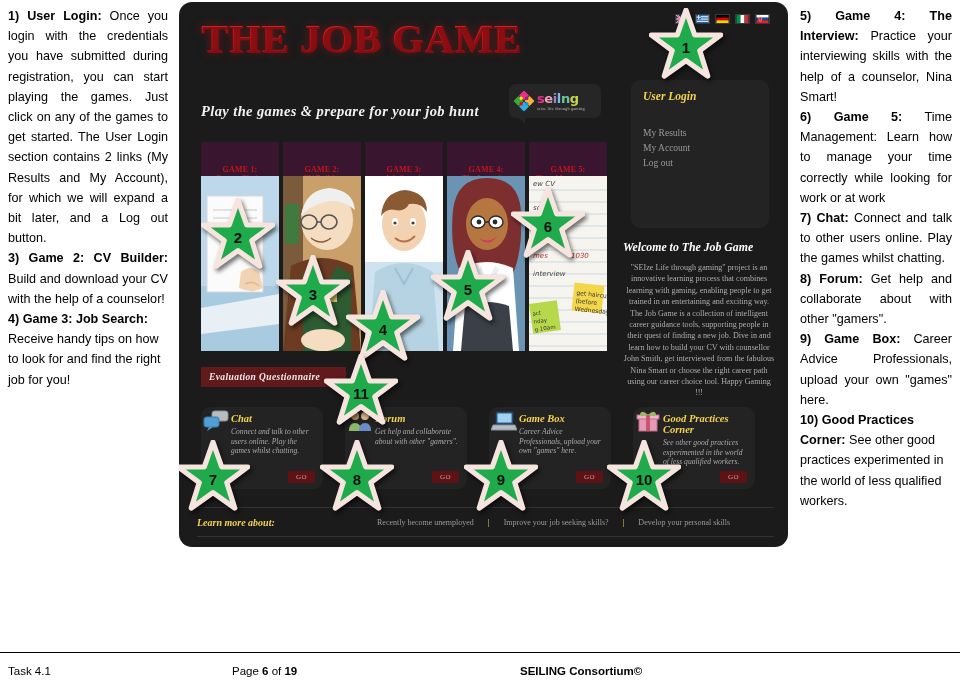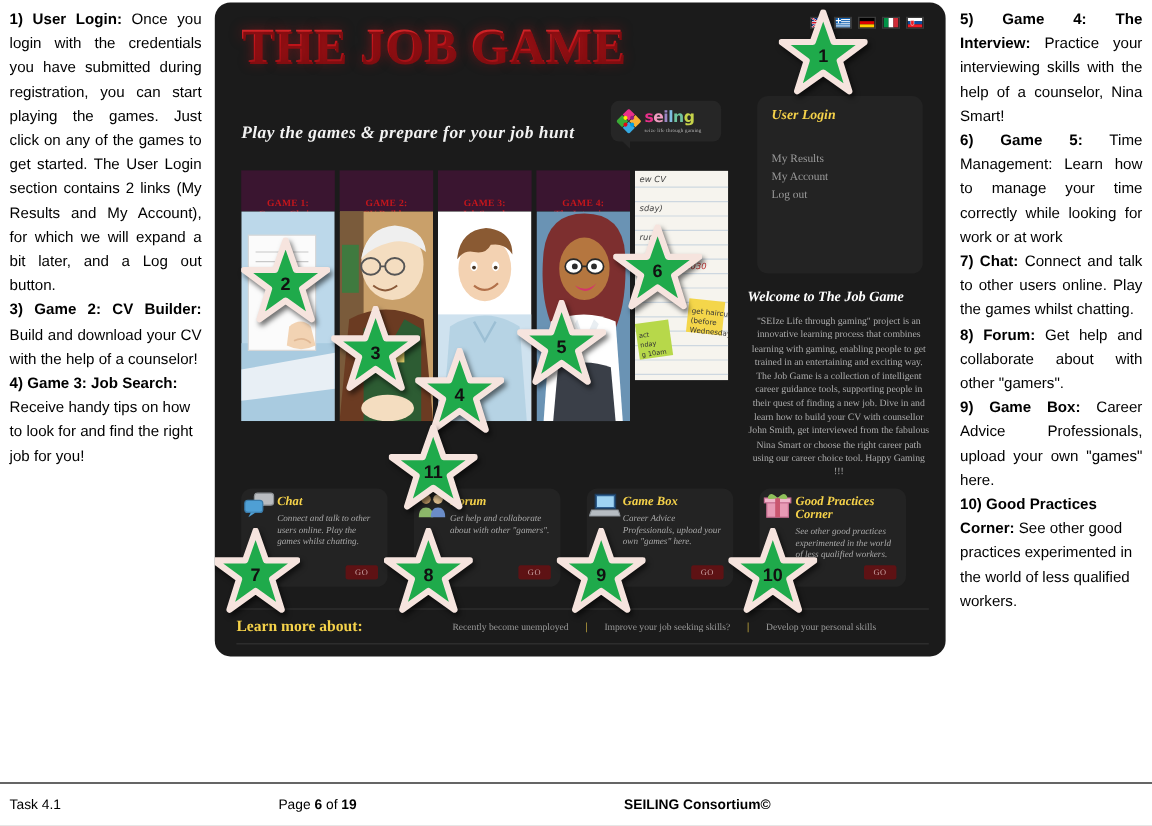--- a/index.html
+++ b/index.html
@@ -175,22 +175,22 @@
     font-size: 7px; padding: 2px 8px; border-radius: 2px; letter-spacing: .5px;
   }
 
   
   .shot-foot {
     position: absolute; left: 18px; right: 14px; bottom: 10px;
     border-top: 1px solid #323232; border-bottom: 1px solid #323232;
     height: 30px; display: flex; align-items: center;
   }
   .foot-lead {
-    font-family: "Liberation Serif", serif; font-weight: bold; 
-    font-size: 13px; color: #f5d24a; width: 180px;
+    font-family: "Liberation Serif", serif; font-weight: bold; font-style: italic;
+    font-size: 10px; color: #f5d24a; width: 180px;
   }
   .foot-links { display: flex; align-items: center; gap: 14px; }
   .foot-links a {
     font-family: "Liberation Serif", serif; font-size: 8px;
     color: #9a9a9a; text-decoration: none;
   }
   .foot-sep { color: #f5d24a; font-size: 9px; }
 
   
   .star {
@@ -418,20 +418,24 @@
             <path d="M38 46h4" stroke="#2a2a2a" stroke-width="1.4"></path>
             <path d="M32 62 q10 10 18 -2 q-8 8 -18 2z" fill="#d4356b"></path>
             <path d="M12 92 q28 -12 54 0 l6 83 H6z" fill="#ffffff"></path>
             <path d="M34 90 l6 18 l8 -18 l4 4 l-10 22 l-10 -22z" fill="#e9eef2"></path>
             <path d="M18 130 q22 -8 44 0 l4 45 H14z" fill="#3a3f48"></path>
           </svg>
         </div>
       </div>
 
       <div class="card">
+        <div class="card-head">
+          <div class="l1">GAME 5:</div>
+          <div class="l2">Time Management</div>
+        </div>
         <div class="card-art">
           <svg viewBox="0 0 78 175" preserveAspectRatio="xMidYMid slice">
             <rect width="78" height="175" fill="#f6f4ee"></rect>
             <g stroke="#cdd7e0" stroke-width="1">
               <path d="M0 14h78M0 26h78M0 38h78M0 50h78M0 62h78M0 74h78M0 86h78M0 98h78M0 110h78M0 122h78M0 134h78M0 146h78M0 158h78M0 170h78"></path>
             </g>
             <g fill="#444" font-family="DejaVu Sans" font-size="7" font-style="italic">
               <text x="4" y="10">ew CV</text>
               <text x="4" y="34">sday)</text>
               <text x="4" y="58">run</text>
@@ -446,20 +450,23 @@
             <rect x="2" y="126" width="28" height="30" fill="#b7d84a" transform="rotate(-8 16 141)"></rect>
             <text x="4" y="138" font-family="DejaVu Sans" font-size="5.5" fill="#333" transform="rotate(-8 16 141)">act</text>
             <text x="4" y="146" font-family="DejaVu Sans" font-size="5.5" fill="#333" transform="rotate(-8 16 141)">nday</text>
             <text x="4" y="154" font-family="DejaVu Sans" font-size="5.5" fill="#333" transform="rotate(-8 16 141)">g 10am</text>
           </svg>
         </div>
       </div>
 
     </div>
 
+    <div class="eval-bar">
+      <span>Evaluation Questionnaire</span>
+    </div>
 
     <div class="tiles">
 
       <div class="tile">
         <svg class="tile-ico" viewBox="0 0 26 22">
           <rect x="9" y="1" width="16" height="10" rx="2.5" fill="#b9bcc0" stroke="#8d9195"></rect>
           <path d="M13 11 l-1 4 l5 -4z" fill="#b9bcc0"></path>
           <rect x="1" y="7" width="15" height="10" rx="2.5" fill="#4f9fd4" stroke="#3a7aa8"></rect>
           <path d="M6 17 l-2 4 l6 -4z" fill="#4f9fd4"></path>
         </svg>

